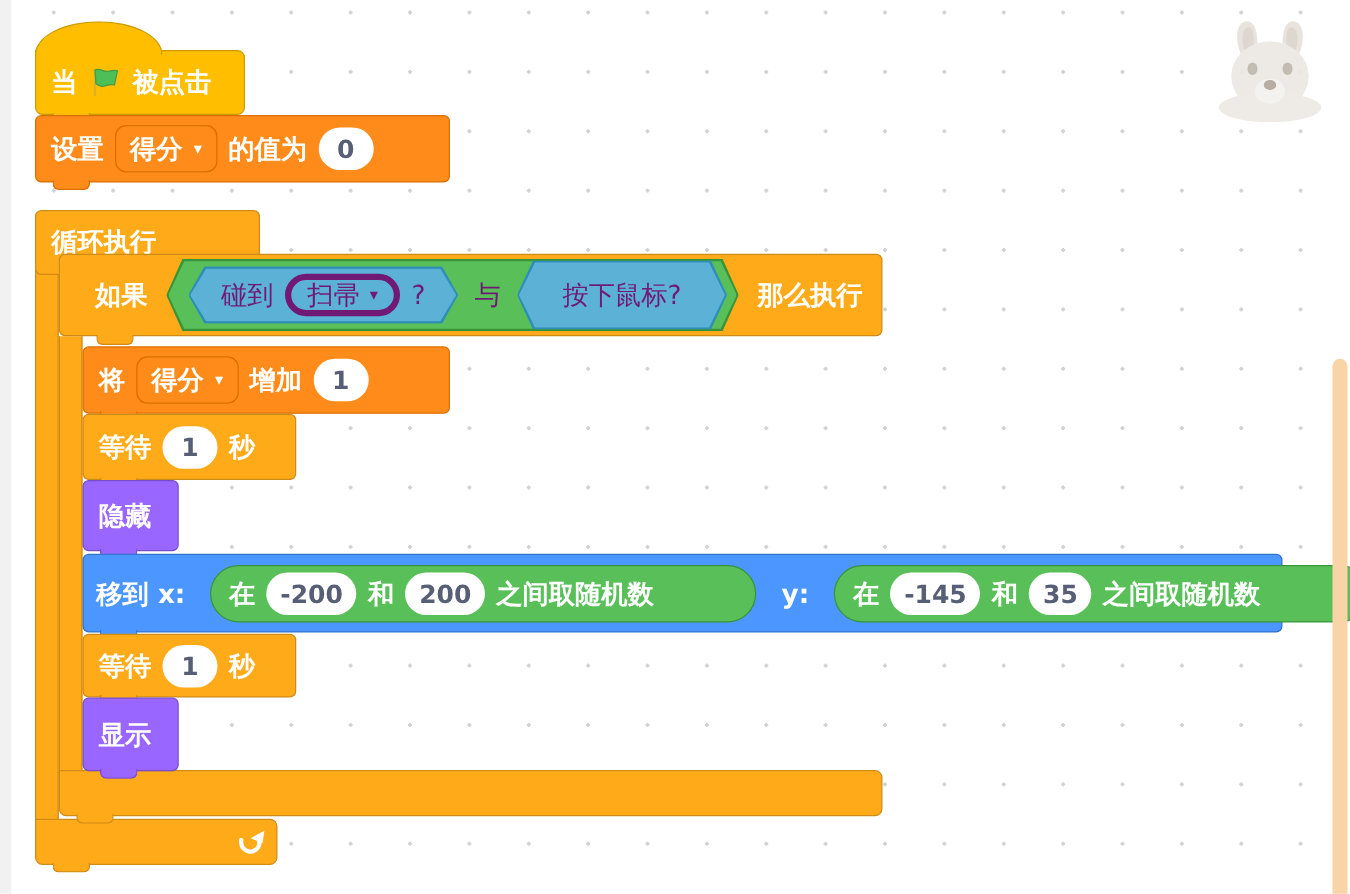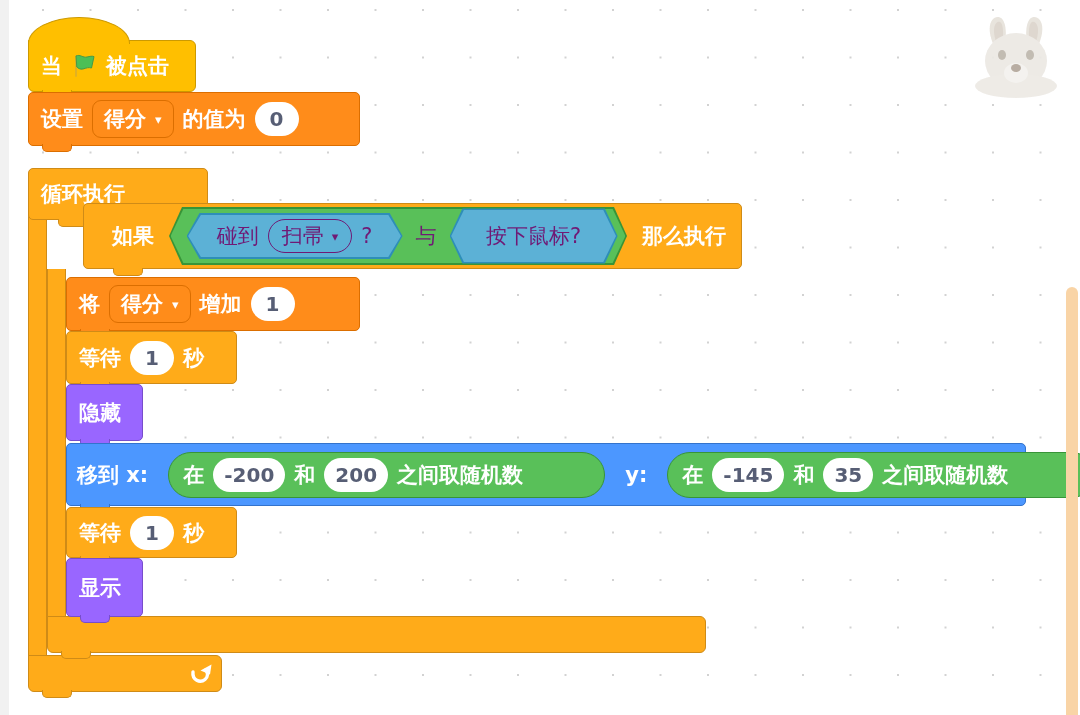--- a/index.html
+++ b/index.html
@@ -47,21 +47,21 @@
     background:#fff;color:#575E75;border-radius:18px;height:34px;min-width:44px;
     padding:0 11px;display:inline-flex;align-items:center;justify-content:center;
     font-size:20px;font-weight:600;box-sizing:border-box;flex:none;
   }
   .dd{
     display:inline-flex;align-items:center;gap:9px;height:38px;padding:0 11px;
     border:1px solid #DB6E00;border-radius:9px;box-sizing:border-box;flex:none;
   }
   .dd-oval{
     display:inline-flex;align-items:center;gap:8px;height:34px;padding:0 13px;
-    border:1px solid #701a75;border-radius:17px;background:#5CB1D6;box-sizing:border-box;flex:none;
+    border:5px solid #701a75;border-radius:17px;background:#5CB1D6;box-sizing:border-box;flex:none;
   }
   .caret{font-size:13px;line-height:1;}
   .hex{position:relative;flex:none;}
   .hex,.hex-in{
     clip-path:polygon(13px 0,calc(100% - 13px) 0,100% 50%,calc(100% - 13px) 100%,13px 100%,0 50%);
   }
   .hex-in{
     position:absolute;inset:1.6px;display:flex;align-items:center;white-space:nowrap;
     color:#701a75;font-weight:400;
   }
@@ -114,21 +114,21 @@
 </div>
 <div class="arm" style="left:28px;top:197px;width:19px;height:459px;"></div>
 <div class="blk control foot" style="left:28px;top:655px;width:194px;height:37px;z-index:2;">
   <svg width="28" height="28" viewBox="0 0 28 28" style="position:absolute;left:158px;top:4px;">
     <path d="M6 12 C5 20 13 23.5 18 19.5 C21 17 21.5 12.5 18.5 10" fill="none" stroke="#ffffff" stroke-width="3.4" stroke-linecap="round"></path>
     <polygon points="13.5,10.5 24.5,4.5 23,14.5" fill="#ffffff"></polygon>
   </svg>
   <span class="tab control"></span>
 </div>
 
-<div class="blk control" style="left:47px;top:203px;width:659px;height:66px;z-index:2;gap:15px;padding-left:28px;margin-left:36px;">
+<div class="blk control" style="left:47px;top:203px;width:659px;height:66px;z-index:2;gap:15px;padding-left:28px;">
   <span>如果</span>
   <span class="hex op" style="width:458px;height:58px;">
     <span class="hex-in">
       <span class="hex sense" style="width:216px;height:46px;">
         <span class="hex-in">
           <span>碰到</span>
           <span class="dd-oval">
             <span>扫帚</span>
             <span class="caret">▾</span>
           </span>

